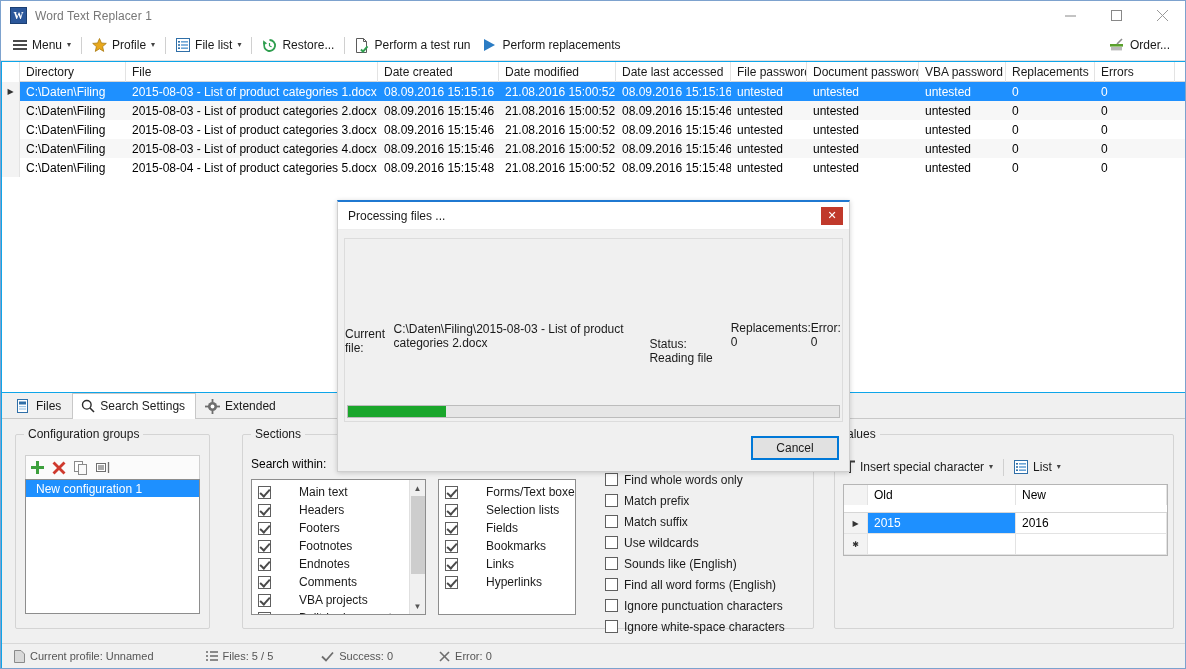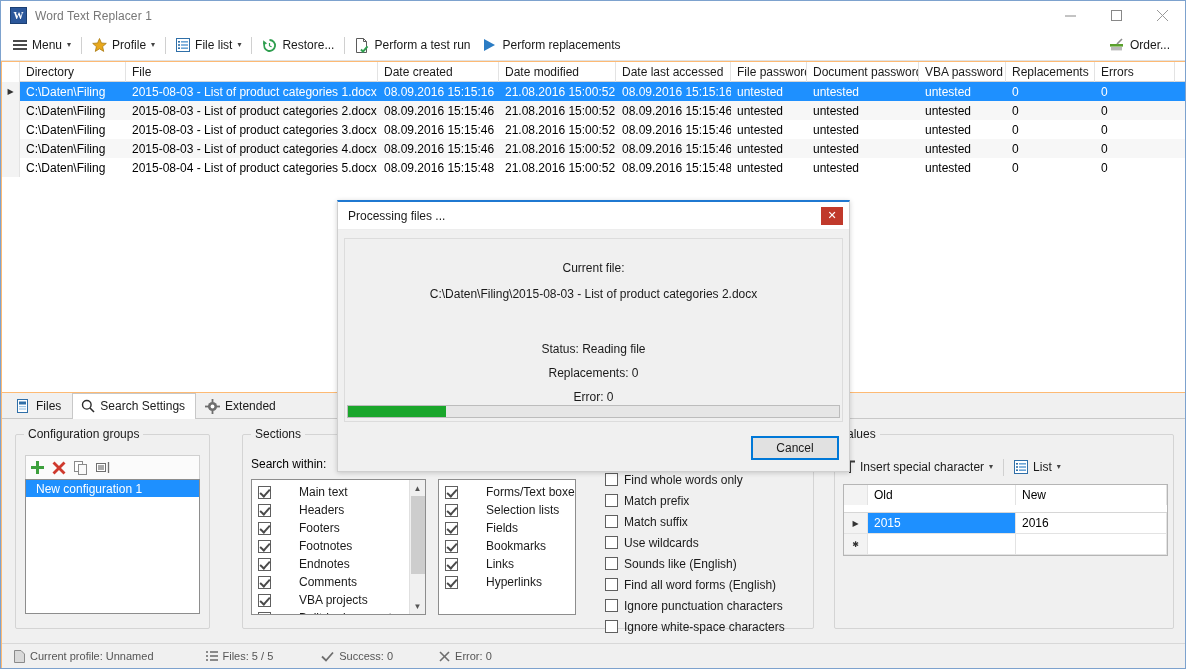--- a/index.html
+++ b/index.html
@@ -8,21 +8,21 @@
     width: 1186px; height: 669px;
     overflow: hidden;
     font-family: "Liberation Sans", sans-serif;
     font-size: 12px;
     color: #000;
     background: #ffffff;
   }
   #app {
     position: relative;
     width: 1186px; height: 669px;
-    background: #fdba74;
+    background: #0ea5e9;
     border: 1px solid #7da2ce;
     overflow: hidden;
   }
 
   
   .titlebar {
     position: absolute; left: 0; top: 0; width: 1184px; height: 29px;
     background: #ffffff;
     display: flex; align-items: center;
   }
@@ -218,21 +218,21 @@
     border-bottom: 1px solid #ededed;
   }
   .modal-close {
     margin-left: auto; width: 22px; height: 18px; margin-right: 6px;
     background: #c0392b; color: #fff; font-size: 11px;
     display: flex; align-items: center; justify-content: center;
   }
   .modal-body {
     position: absolute; left: 6px; top: 36px; right: 6px; height: 184px;
     background: #f0f0f0; border: 1px solid #dcdcdc;
-    display: flex; flex-direction: column; align-items: center;
+    display: flex; flex-direction: row; align-items: center;
   }
   .mb-line { font-size: 12px; color: #1a1a1a; }
   .progress {
     position: absolute; left: 2px; right: 2px; bottom: 3px; height: 13px;
     background: #e6e6e6; border: 1px solid #bcbcbc;
   }
   .progress .bar { height: 100%; background: #1aa62b; }
   .modal-footer {
     position: absolute; left: 0; right: 0; bottom: 0; height: 46px;
     display: flex; align-items: center; justify-content: flex-end;

